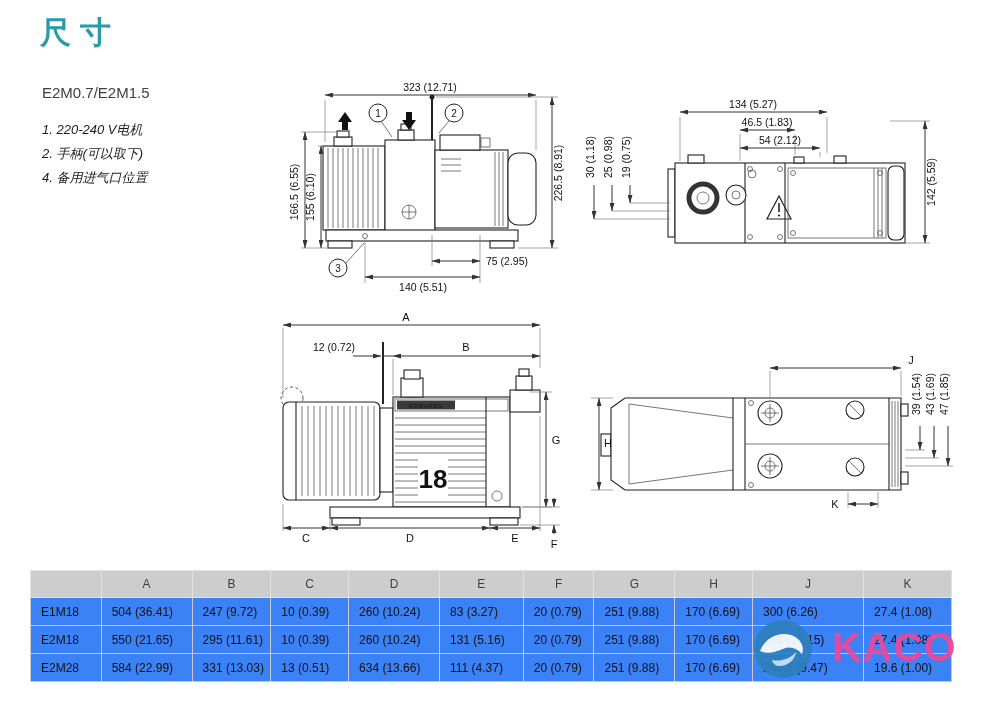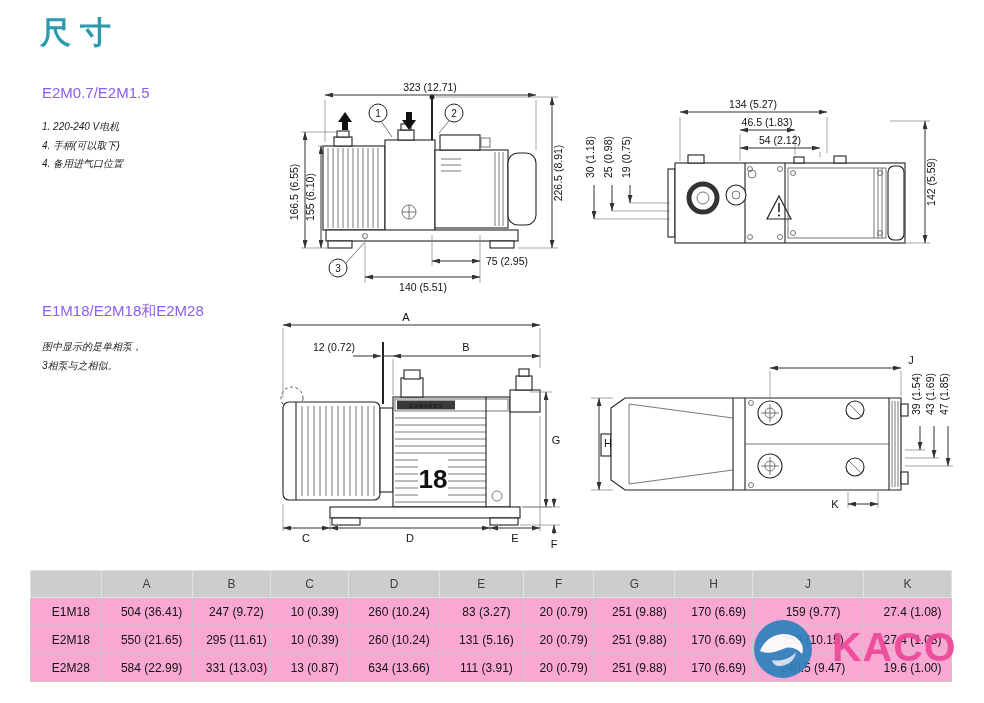--- a/index.html
+++ b/index.html
@@ -1,51 +1,51 @@
 <!DOCTYPE html>
 <html><head>
 <meta charset="utf-8">
 <style>
   * { margin:0; padding:0; box-sizing:border-box; }
   html,body { width:984px; height:703px; }
   body { background:#fff; font-family:"Liberation Sans", sans-serif; position:relative; overflow:hidden; }
   .page { position:absolute; inset:0; background:#fff;padding-left:15px; }
   .title { position:absolute; left:40px; top:12px; font-size:31px; font-weight:bold; color:#2b9aab; letter-spacing:9px; }
-  .sec-heading { position:absolute; font-size:15px; color:#8b5cf6; }
-  .notes { position:absolute; font-size:10px; font-style:italic; color:#1c1c1c; line-height:1.85; }
+  .sec-heading { position:absolute; font-size:15px; color:#404040; }
+  .notes { position:absolute; font-size:13px; font-style:italic; color:#1c1c1c; line-height:1.85; }
   .drw { position:absolute; }
   svg text { font-family:"Liberation Sans", sans-serif; fill:#111; }
   .dtxt { font-size:10.5px; }
   .ctxt { font-size:10px; }
   .ltr  { font-size:11px; }
   .bl  { fill:#fff; stroke:#222; stroke-width:1.1; }
   .bln { stroke:#222; stroke-width:1.1; fill:none; }
   .tl  { fill:none; stroke:#555; stroke-width:0.8; }
   .tlr { fill:#fff; stroke:#555; stroke-width:0.8; }
   .ext { stroke:#808080; stroke-width:0.7; fill:none; }
   .dim { stroke:#333; stroke-width:1; fill:none; }
   .callout { fill:#fff; stroke:#222; stroke-width:1; }
   table.dims { position:absolute; left:30px; top:570px; width:922px; border-collapse:collapse; table-layout:fixed; font-size:12px; color:#111; }
   table.dims th { background:#cdcdcd; color:#3f3f3f; font-weight:normal; font-size:12px; height:27px; border:1px solid #e2e2e2; text-align:center; }
-  table.dims td { border:1px solid #c9c9c9; height:28px; padding-left:10px; text-align:center; background:#f9a8d4; }
+  table.dims td { border:1px solid #c9c9c9; height:28px; padding-left:10px; text-align:left; background:#3b82f6; }
   .watermark { position:absolute; left:752px; top:612px; width:215px; height:84px; opacity:0.92; pointer-events:none; }
   .wm-logo { position:absolute; left:0; top:6px; }
   .wm-text { position:absolute; left:80px; top:12px; font-size:41px; font-weight:bold; color:#ec4899; letter-spacing:1px; }
 </style>
 </head>
 <body>
 
 <div class="page">
 
   <div class="title">尺寸</div>
 
   <div class="sec-heading" style="left:42px; top:84px">E2M0.7/E2M1.5</div>
   <div class="notes" style="left:42px; top:118px">
     <div>1. 220-240 V电机</div>
-    <div>4. 手柄(可以取下)</div>
+    <div>2. 手柄(可以取下)</div>
     <div>4. 备用进气口位置</div>
   </div>
 
   <svg class="drw" style="left:268px; top:80px" width="310" height="215" viewBox="0 0 310 215">
     <defs>
       <marker id="ar1" markerWidth="8" markerHeight="5" refX="8" refY="2.5" orient="auto-start-reverse" markerUnits="userSpaceOnUse">
           <path d="M0,0L8,2.5L0,5Z" fill="#333"></path>
         </marker>
     </defs>
     <g>
@@ -150,25 +150,20 @@
       <line class="dim" x1="32" y1="90" x2="32" y2="116" marker-end="url(#ar2)"></line>
       <text class="dtxt" x="32" y="62" text-anchor="middle" transform="rotate(-90 32 62)">25 (0.98)</text>
       <line class="dim" x1="50" y1="90" x2="50" y2="108" marker-end="url(#ar2)"></line>
       <text class="dtxt" x="50" y="62" text-anchor="middle" transform="rotate(-90 50 62)">19 (0.75)</text>
       <path class="ext" d="M310,26H350M310,148H350"></path>
       <line class="dim" x1="345" y1="26" x2="345" y2="148" marker-start="url(#ar2)" marker-end="url(#ar2)"></line>
       <text class="dtxt" x="355" y="87" text-anchor="middle" transform="rotate(-90 355 87)">142 (5.59)</text>
     </g>
   </svg>
 
-  <div class="sec-heading" style="left:42px; top:302px">E1M18/E2M18和E2M28</div>
-  <div class="notes" style="left:42px; top:338px">
-    <div>图中显示的是单相泵，</div>
-    <div>3相泵与之相似。</div>
-  </div>
 
   <svg class="drw" style="left:238px; top:312px" width="325" height="250" viewBox="0 0 325 250">
     <defs>
       <marker id="ar3" markerWidth="8" markerHeight="5" refX="8" refY="2.5" orient="auto-start-reverse" markerUnits="userSpaceOnUse">
           <path d="M0,0L8,2.5L0,5Z" fill="#333"></path>
         </marker>
     </defs>
     <g>
       <circle cx="54" cy="86" r="11" fill="none" stroke="#444" stroke-width="0.9" stroke-dasharray="3,2.5"></circle>
       <line x1="145" y1="30" x2="145" y2="92" stroke="#222" stroke-width="2"></line>
@@ -302,43 +297,43 @@
       <tr>
         <td>E1M18</td>
         <td>504 (36.41)</td>
         <td>247 (9.72)</td>
         <td>10 (0.39)</td>
         <td>260 (10.24)</td>
         <td>83 (3.27)</td>
         <td>20 (0.79)</td>
         <td>251 (9.88)</td>
         <td>170 (6.69)</td>
-        <td>159 (9.77)</td>
+        <td>300 (6.26)</td>
         <td>27.4 (1.08)</td>
       </tr>
       <tr>
         <td>E2M18</td>
         <td>550 (21.65)</td>
         <td>295 (11.61)</td>
         <td>10 (0.39)</td>
         <td>260 (10.24)</td>
         <td>131 (5.16)</td>
         <td>20 (0.79)</td>
         <td>251 (9.88)</td>
         <td>170 (6.69)</td>
         <td>258 (10.15)</td>
         <td>27.4 (1.08)</td>
       </tr>
       <tr>
         <td>E2M28</td>
         <td>584 (22.99)</td>
         <td>331 (13.03)</td>
-        <td>13 (0.87)</td>
+        <td>13 (0.51)</td>
         <td>634 (13.66)</td>
-        <td>111 (3.91)</td>
+        <td>111 (4.37)</td>
         <td>20 (0.79)</td>
         <td>251 (9.88)</td>
         <td>170 (6.69)</td>
         <td>240.5 (9.47)</td>
         <td>19.6 (1.00)</td>
       </tr>
     </tbody>
   </table>
 
   <div class="watermark">

